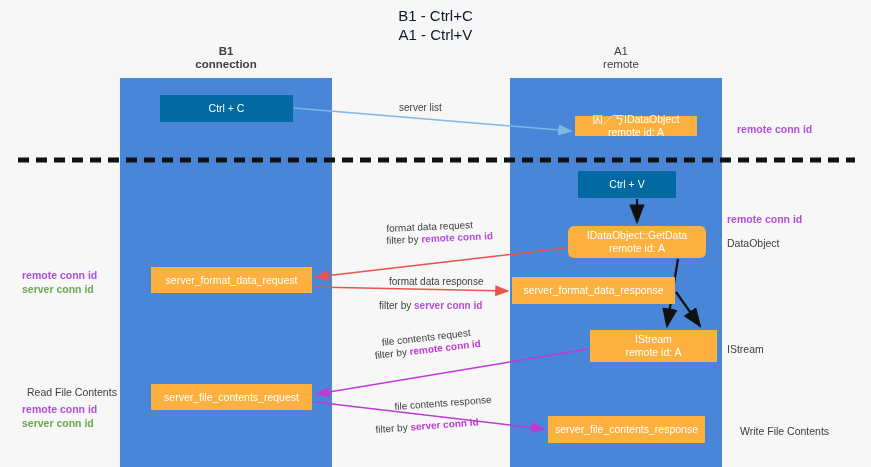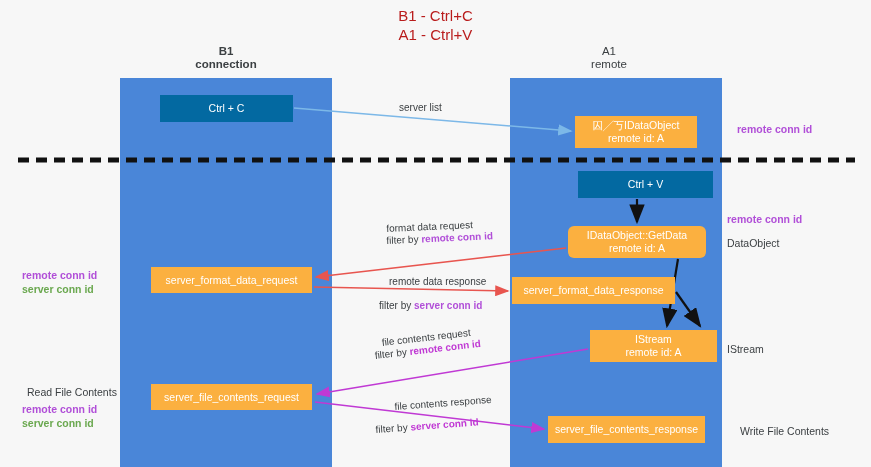--- a/index.html
+++ b/index.html
@@ -12,42 +12,42 @@
   }
   #stage{position:relative;width:871px;height:467px;}
   #svg-layer{position:absolute;left:0;top:0;width:871px;height:467px;pointer-events:none;}
 
   .lane{position:absolute;background:#4a86d8;}
   .lane-b1{left:120px;top:78px;width:212px;height:389px;}
   .lane-a1{left:510px;top:78px;width:212px;height:389px;}
 
   .title{
     position:absolute;left:0;top:6px;width:871px;
-    text-align:center;font-size:15px;line-height:19px;color:#b91c1c;
+    text-align:center;font-size:15px;line-height:19px;color:#0f172a;
     white-space:pre;
   }
   .colhead{
     position:absolute;text-align:center;font-size:11.5px;line-height:13px;
     color:#3c4043;white-space:pre;
   }
   .colhead-b1{left:120px;top:45px;width:212px;font-weight:bold;}
-  .colhead-a1{left:503px;top:45px;width:212px;}
+  .colhead-a1{left:515px;top:45px;width:212px;}
 
   .node{
     position:absolute;
     display:flex;align-items:center;justify-content:center;
     text-align:center;color:#ffffff;font-size:10.5px;line-height:13px;
     white-space:pre;box-sizing:border-box;padding:2px 4px;
   }
   .node.green{background:#0369a1;}
   .node.orange{background:#fbb040;}
 
   .n-ctrlc{left:160px;top:95px;width:133px;height:27px;}
-  .n-idataobject{left:575px;top:116px;width:122px;height:32px;}
-  .n-ctrlv{left:578px;top:171px;width:135px;height:27px;}
+  .n-idataobject{left:575px;top:116px;width:122px;height:20px;}
+  .n-ctrlv{left:578px;top:171px;width:98px;height:27px;}
   .n-getdata{left:568px;top:226px;width:138px;height:32px;border-radius:6px;}
   .n-sfdreq{left:151px;top:267px;width:161px;height:26px;}
   .n-sfdresp{left:512px;top:277px;width:163px;height:27px;}
   .n-istream{left:590px;top:330px;width:127px;height:32px;}
   .n-sfcreq{left:151px;top:384px;width:161px;height:26px;}
   .n-sfcresp{left:548px;top:416px;width:157px;height:27px;}
 
   .lbl{
     position:absolute;font-size:10px;line-height:13px;white-space:pre;
     color:#3c4043;
@@ -142,21 +142,21 @@
   <div class="node orange n-istream">IStream
 remote id: A</div>
   <div class="node orange n-sfcreq">server_file_contents_request</div>
   <div class="node orange n-sfcresp">server_file_contents_response</div>
 
   <div class="lbl l-formatlist">server list</div>
 
   <div class="lbl l-fdreq rot-b">format data request</div>
   <div class="lbl l-fdreq2 rot-b"><span>filter by </span><span class="purple">remote conn id</span></div>
 
-  <div class="lbl l-fdresp">remote data response</div>
+  <div class="lbl l-fdresp">format data response</div>
   <div class="lbl l-fdresp2"><span>filter by </span><span class="purple">server conn id</span></div>
 
   <div class="lbl l-fcreq rot-c">file contents request</div>
   <div class="lbl l-fcreq2 rot-c"><span>filter by </span><span class="magenta">remote conn id</span></div>
 
   <div class="lbl l-fcresp rot-d">file contents response</div>
   <div class="lbl l-fcresp2 rot-d"><span>filter by </span><span class="magenta">server conn id</span></div>
 
   <div class="side-lbl purple s-remote1">remote conn id</div>
   <div class="side-lbl purple s-remote2">remote conn id</div>

